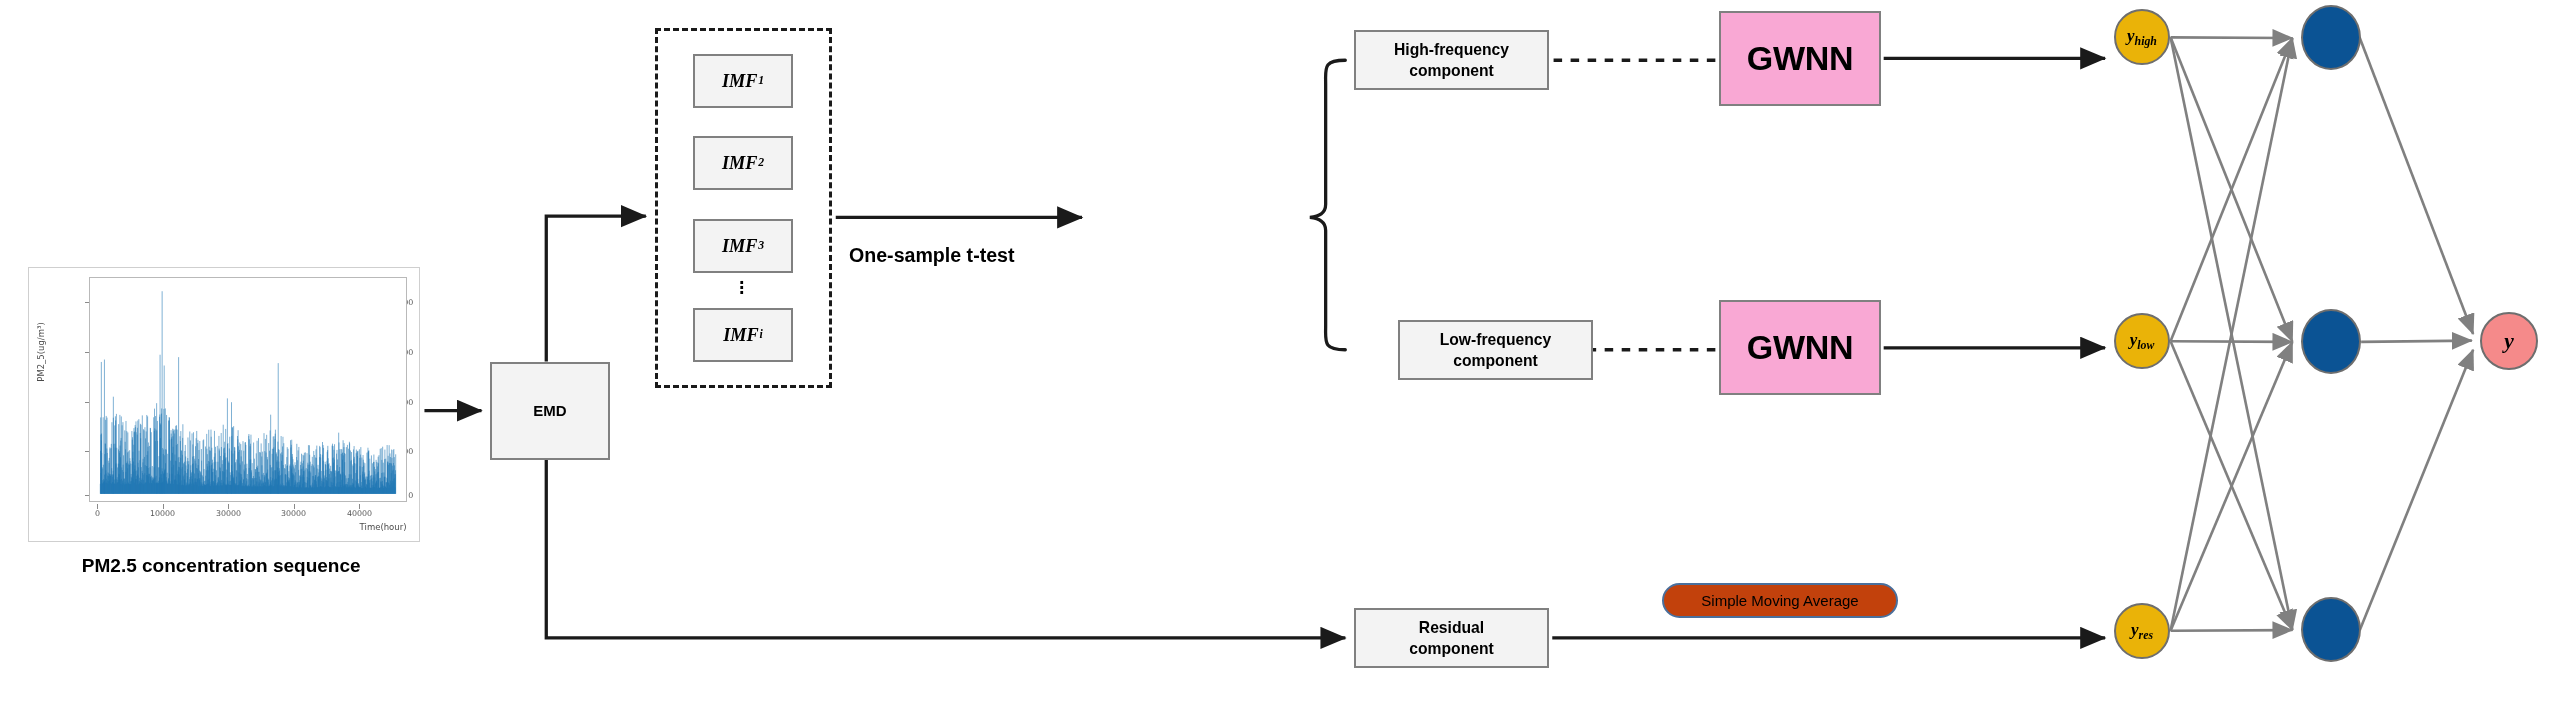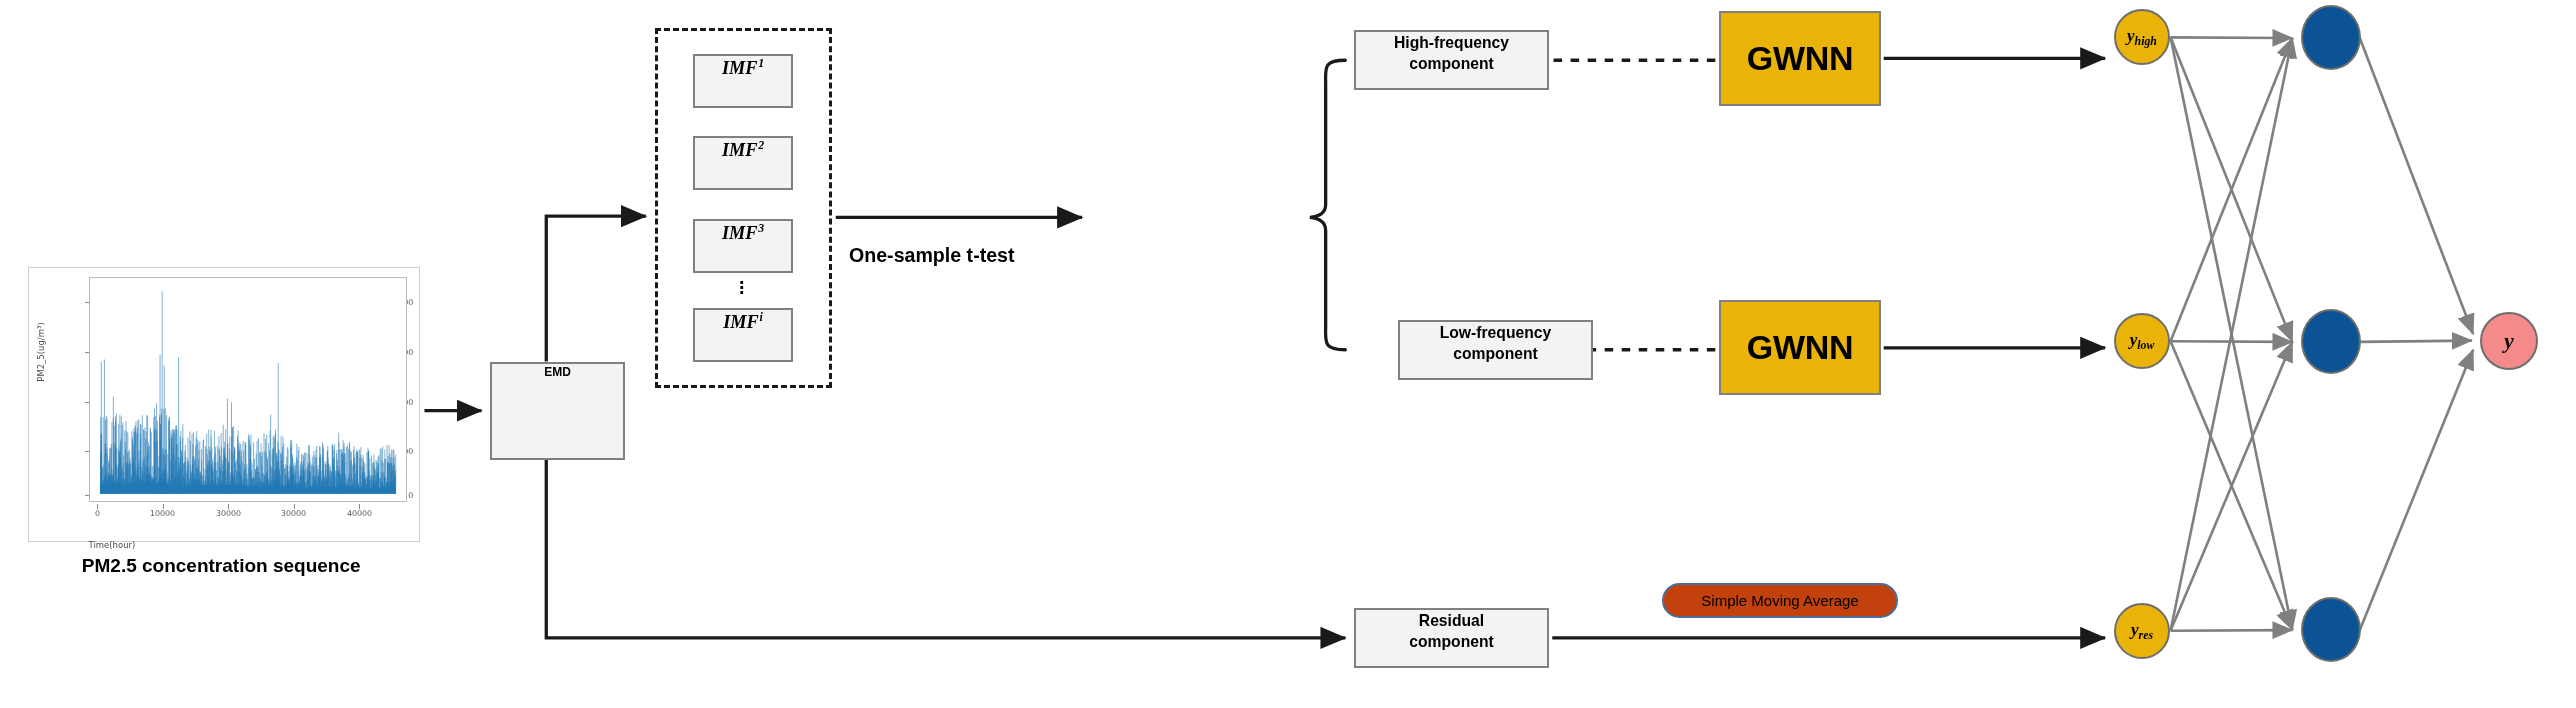--- a/index.html
+++ b/index.html
@@ -25,21 +25,21 @@
     pointer-events: none;
   }
 
   
   .pbox {
     position: absolute;
     box-sizing: border-box;
     background: #f3f3f3;
     border: 2px solid #808080;
     display: flex;
-    align-items: flex-start;
+    align-items: center;
     justify-content: center;
     text-align: center;
     color: #000000;
     font-weight: bold;
     line-height: 1.35;
   }
 
   
   #chart-panel {
     position: absolute;
@@ -99,44 +99,43 @@
     position: absolute;
     width: 1.3px;
     height: 4.6px;
     background: #8a8a8a;
   }
   #chart-xlabel {
     position: absolute;
     left: 60px;
     top: 254px;
     width: 318px;
-    text-align: left;
+    text-align: right;
     font-size: 8.5px;
     color: #4a4a4a;
     font-family: "DejaVu Sans", sans-serif;
-    margin-top: 18px;
   }
   #chart-caption {
     position: absolute;
     left: 5.2px;
     top: 555px;
     width: 432px;
     text-align: center;
     font-size: 19px;
     font-weight: bold;
     color: #000000;
   }
 
   
   #emd-box {
     left: 490px;
     top: 362px;
-    width: 135px;
+    width: 120px;
     height: 98px;
-    font-size: 12px;
+    font-size: 15px;
   }
 
   
   #imf-container {
     position: absolute;
     left: 655px;
     top: 27.5px;
     width: 177px;
     height: 360px;
     box-sizing: border-box;
@@ -217,21 +216,21 @@
     height: 60px;
     font-size: 15.7px;
   }
 
   
   .gwnn {
     position: absolute;
     box-sizing: border-box;
     width: 162px;
     height: 95px;
-    background: #eab308;
+    background: #f9a8d4;
     border: 2.6px solid #808080;
     display: flex;
     align-items: center;
     justify-content: center;
     font-size: 34px;
     font-weight: bold;
     color: #000000;
     letter-spacing: -0.3px;
   }
   #gwnn-high { left: 1719px; top: 10.5px; }

